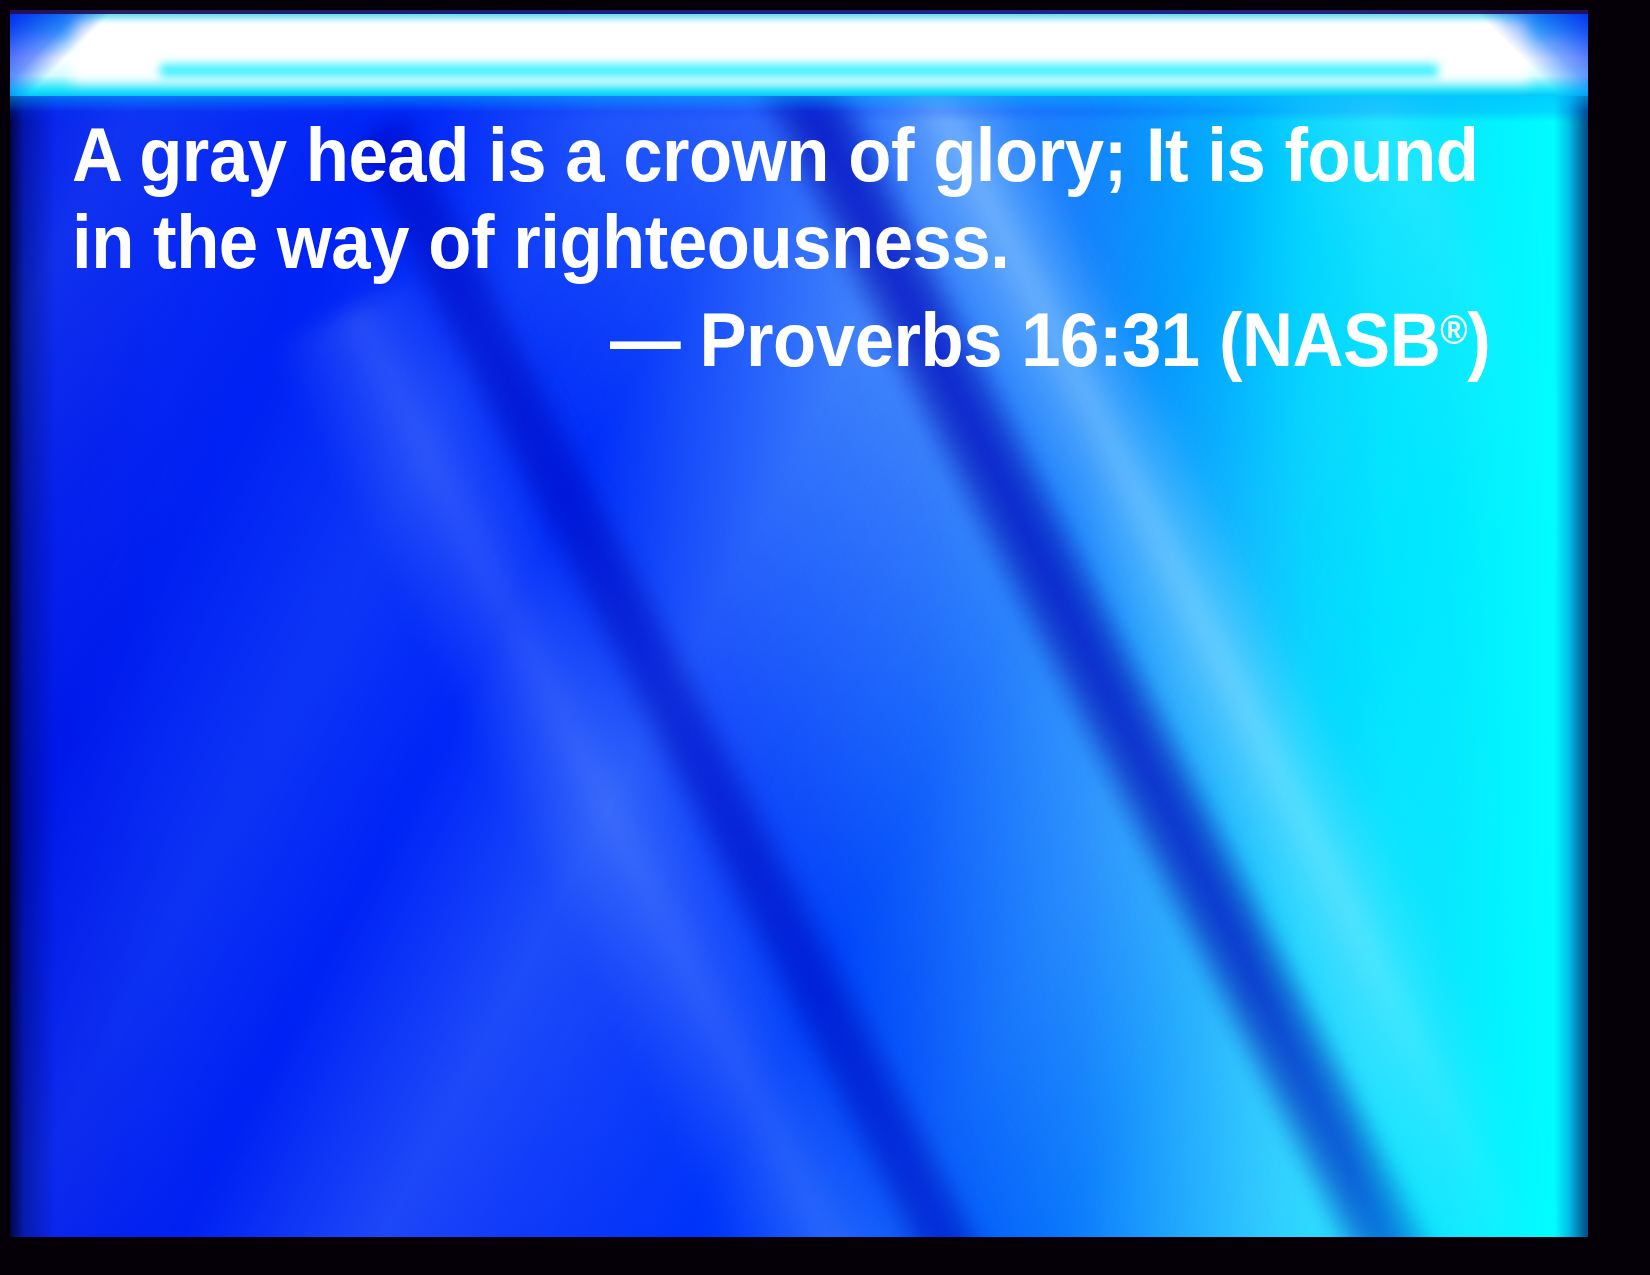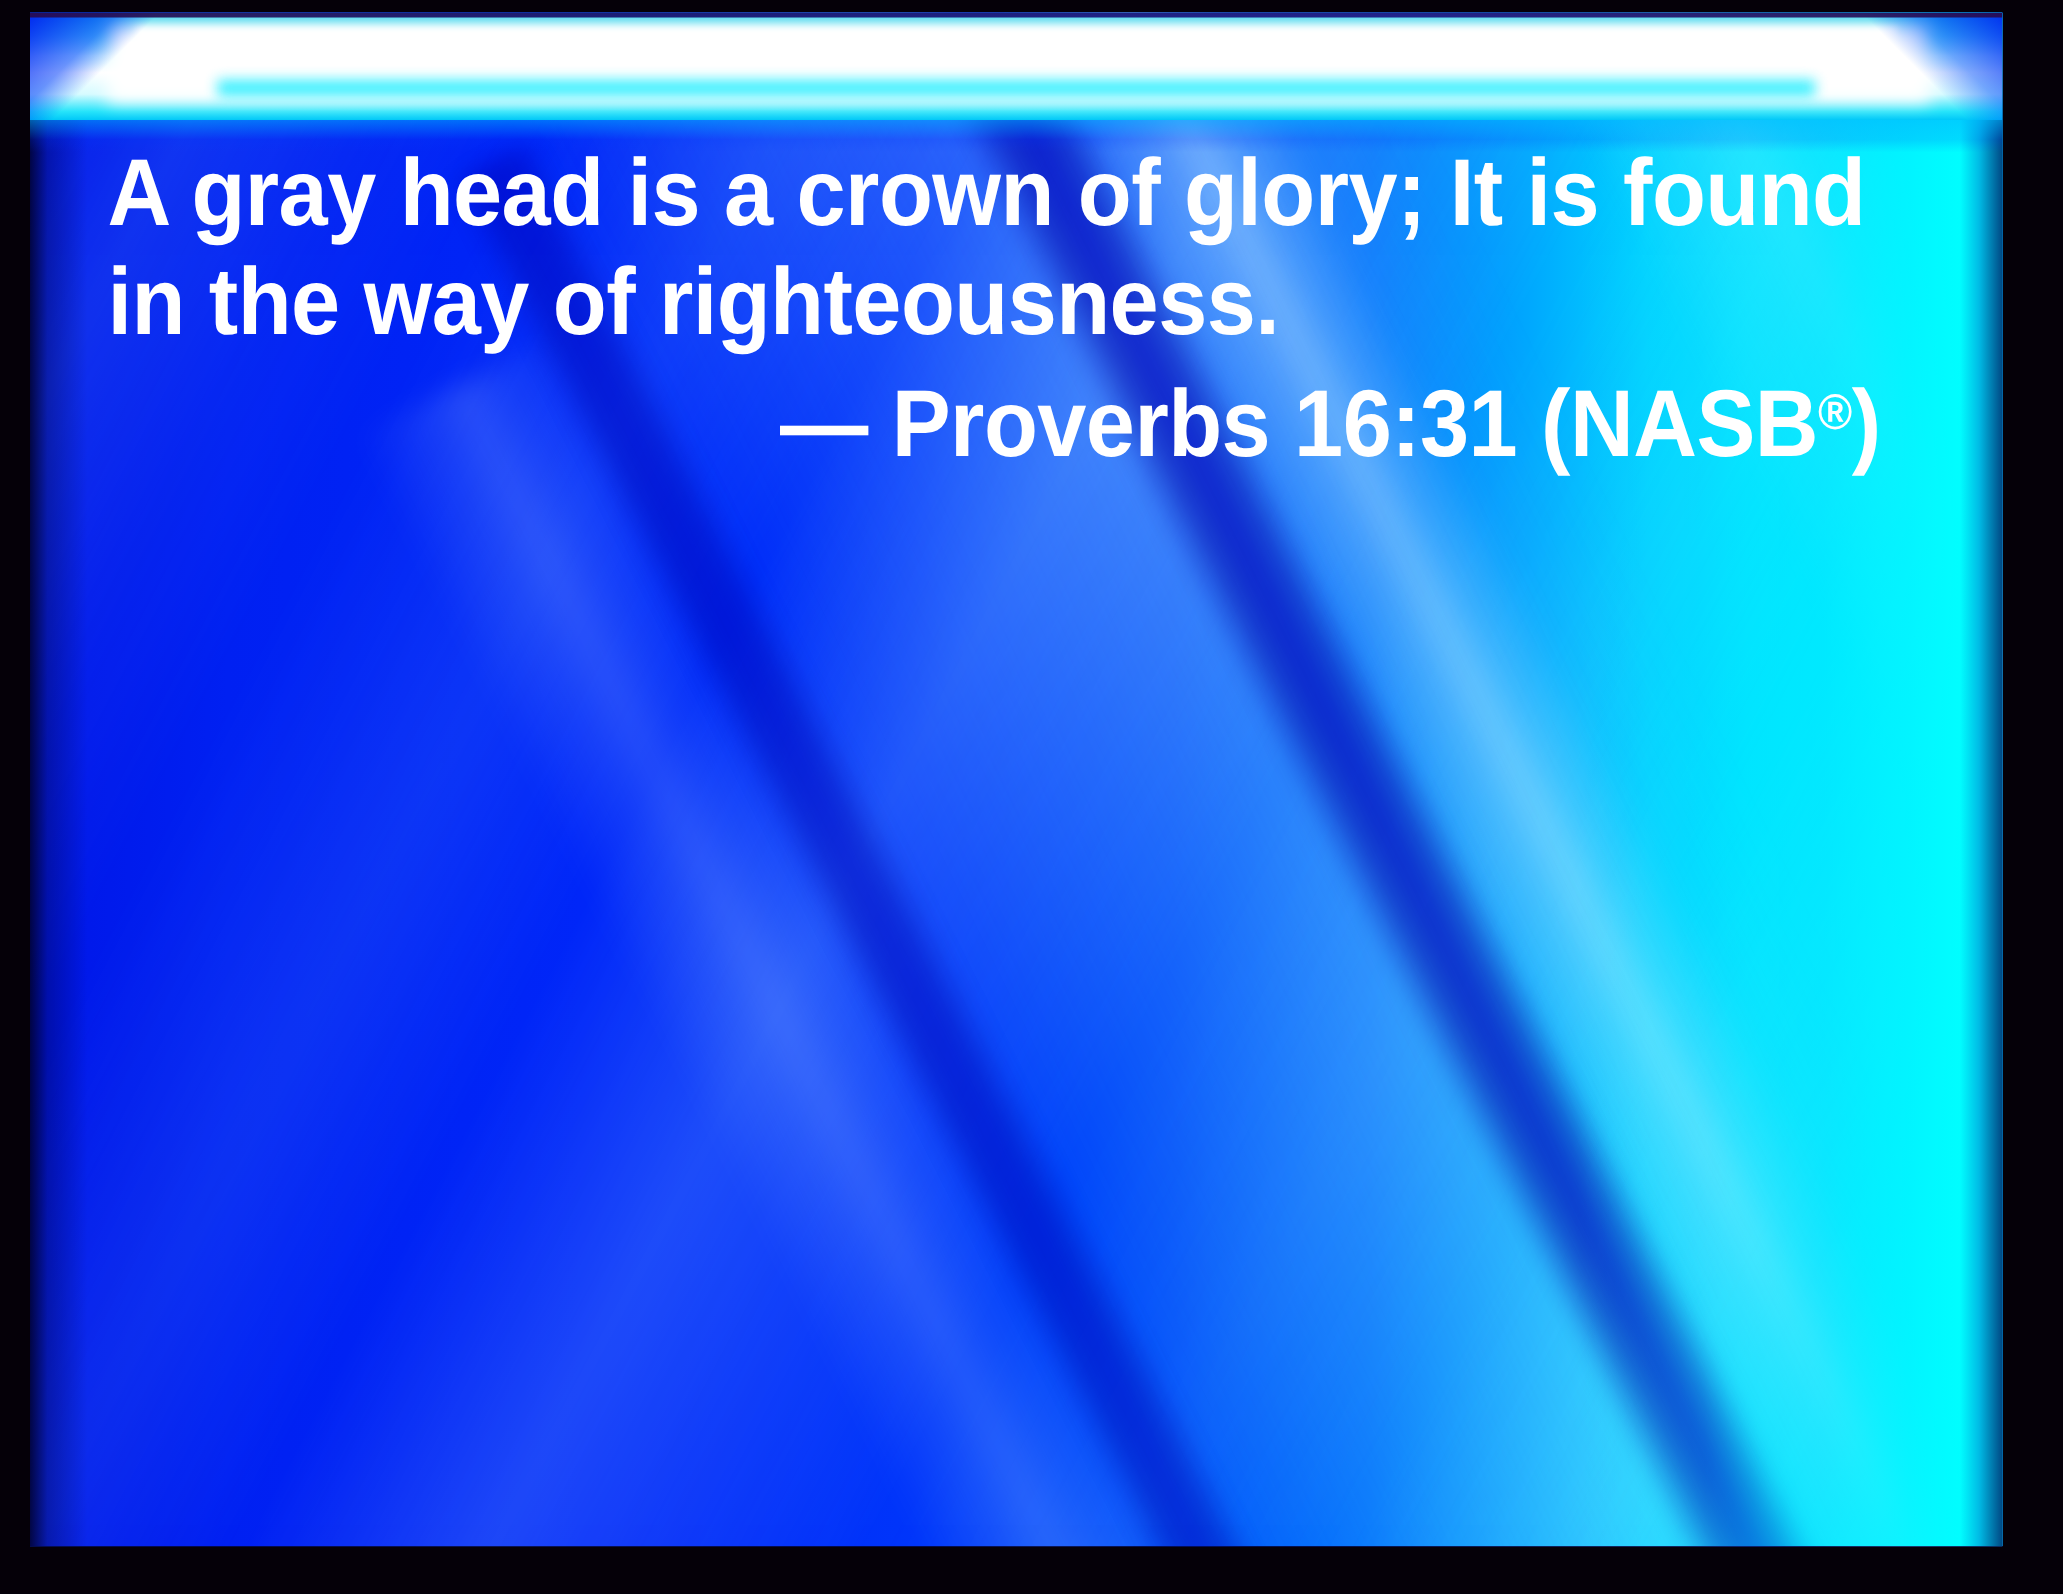--- a/index.html
+++ b/index.html
@@ -12,21 +12,21 @@
     width: 1650px;
     height: 1275px;
     background: #050008;
     overflow: hidden;
     font-family: "Liberation Sans", sans-serif;
   }
 
   
   #slide {
     position: absolute;
-    left: 24px;
+    left: 10px;
     top: 10px;
     width: 1578px;
     height: 1227px;
     overflow: hidden;
     background: #0020F0;
   }
 
   
   .bg-base {
     position: absolute;

